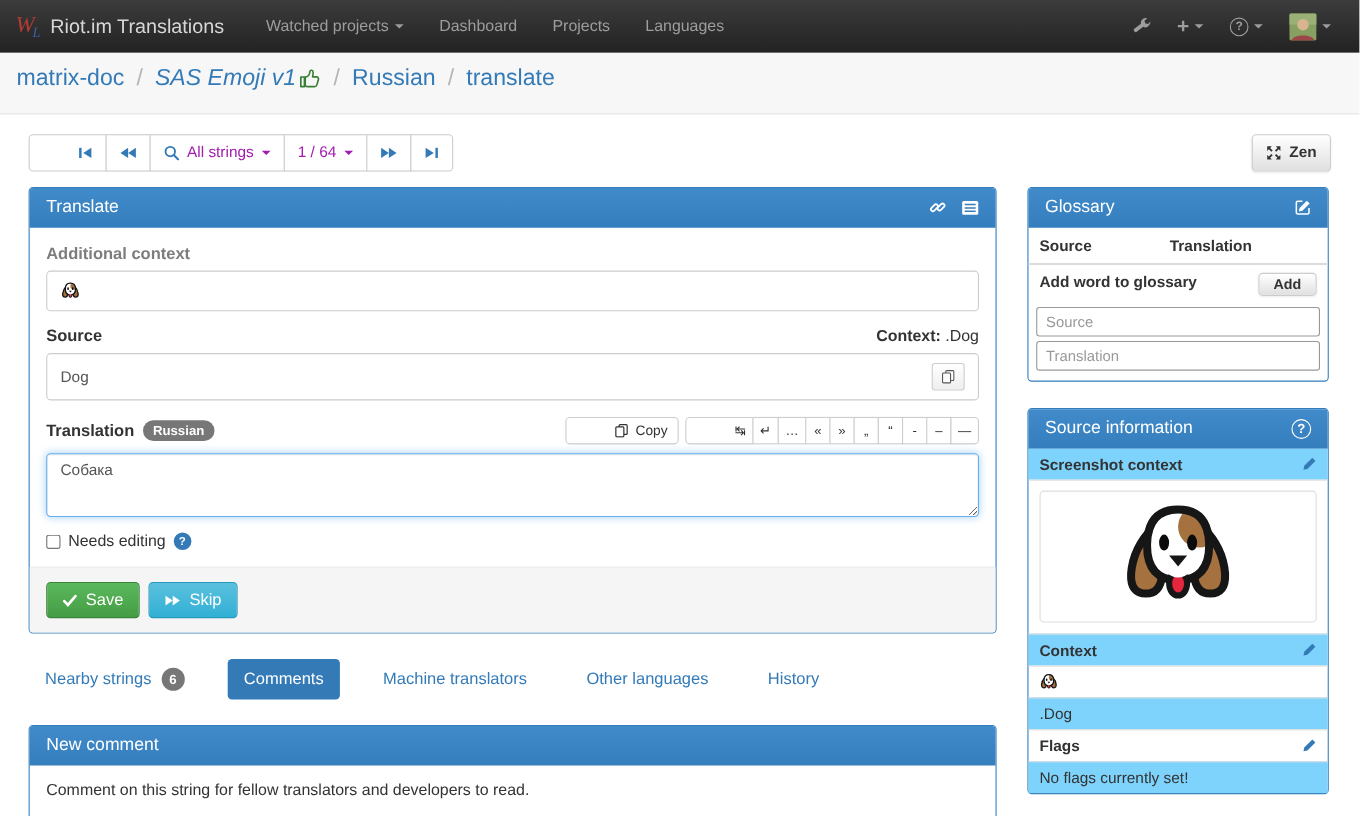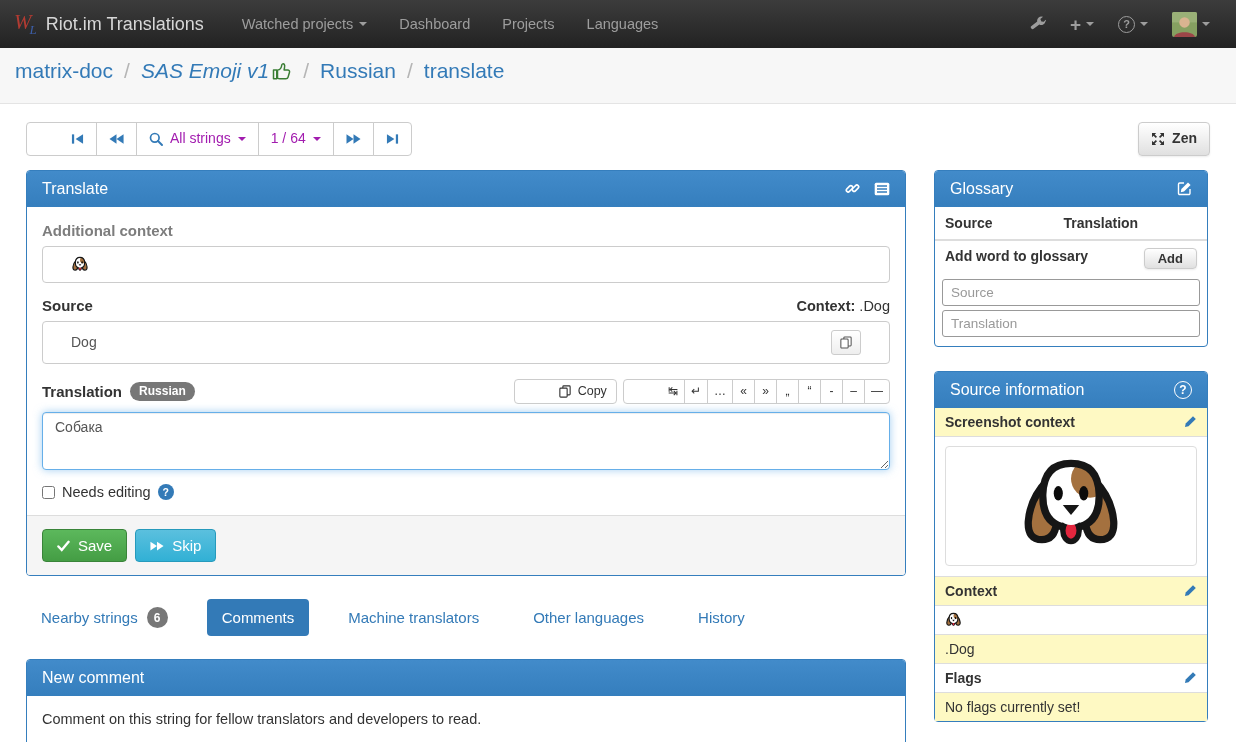--- a/index.html
+++ b/index.html
@@ -48,21 +48,21 @@
   
   .panel { border:1px solid #357ebd; border-radius:4px; background:#fff; }
   .panel-heading { background:linear-gradient(#428bca,#357ebd); color:#fff; padding:8px 15px; font-size:16px; border-radius:3px 3px 0 0; display:flex; align-items:center; justify-content:space-between; min-height:36px; }
   .heading-icons { display:flex; align-items:center; gap:14px; }
   .panel-body { padding:15px; }
   .panel-footer { background:#f5f5f5; border-top:1px solid #ddd; padding:13px 15px; border-radius:0 0 3px 3px; display:flex; gap:8px; }
 
   
   .muted-label { color:#7d7d7d; font-weight:bold; font-size:15px; }
   .strong-label { color:#333; font-weight:bold; font-size:15px; }
-  .field-box { border:1px solid #ccc; border-radius:4px; padding:8px 28px; margin-top:7px; min-height:37px; display:flex; align-items:center; }
+  .field-box { border:1px solid #ccc; border-radius:4px; padding:8px 12px; margin-top:7px; min-height:37px; display:flex; align-items:center; }
   .source-row { display:flex; justify-content:space-between; align-items:flex-end; margin-top:14px; }
   .source-box { justify-content:space-between; color:#555; }
   .copy-sm { border:1px solid #ccc; border-radius:3px; background:linear-gradient(#fff,#eee); width:30px; height:25px; display:flex; align-items:center; justify-content:center; cursor:pointer; }
   .trans-row { display:flex; justify-content:space-between; align-items:center; margin-top:15px; }
   .trans-left { display:flex; align-items:center; gap:8px; }
   .badge-lang { background:#777; color:#fff; border-radius:10px; padding:2px 9px 3px; font-size:12px; font-weight:bold; }
   .trans-tools { display:flex; gap:6px; }
   .btn-xs { padding:3px 9px; font-size:12.5px; color:#333; border-radius:4px 0 0 4px; }
   .char-btn { padding:3px 6px; min-width:23px; justify-content:center; font-size:12px; color:#333; }
   .trans-area { width:100%; height:58px; margin-top:8px; border:1px solid #66afe9; border-radius:4px; padding:6px 12px; font-size:14px; color:#555; font-family:"Liberation Sans",sans-serif; box-shadow:inset 0 1px 1px rgba(0,0,0,.075), 0 0 8px rgba(102,175,233,.6); outline:none; resize:vertical; }
@@ -87,21 +87,21 @@
   .gloss-add-label { font-weight:bold; font-size:14px; }
   .btn-add { padding:2px 13px; font-size:13px; }
   .gloss-input { display:block; width:calc(100% - 14px); margin:4px 7px; height:27px; border:1px solid #999; border-radius:3px; padding:4px 8px; font-size:13.5px; color:#555; font-family:"Liberation Sans",sans-serif; }
   .gloss-input::placeholder { color:#999; }
   .gloss-bottom-pad { height:5px; }
 
   
   .side-gap { height:24px; }
   .list-row { padding:6px 10px; font-size:14px; border-top:1px solid #ddd; display:flex; justify-content:space-between; align-items:center; }
   .list-row:first-child { border-top:none; }
-  .list-row.stripe { background:#fef9c3;align-items:center; }
+  .list-row.stripe { background:#7dd3fc;align-items:center; }
   .list-row.header { font-weight:bold; }
   .img-row { padding:9px 10px 10px; }
   .screenshot-box { border:1px solid #ddd; border-radius:4px; height:120px; display:flex; align-items:center; justify-content:center; background:#fff; }
 
   .pencil-icon, .icon-inline { display:inline-flex; }
 </style>
 </head>
 <body>
 
 <svg width="0" height="0" style="position:absolute" aria-hidden="true">

